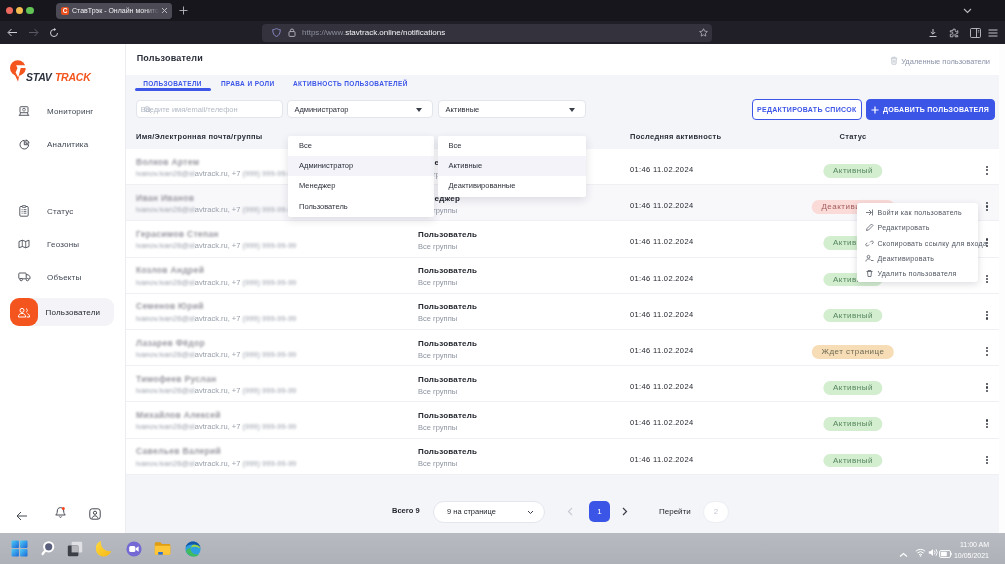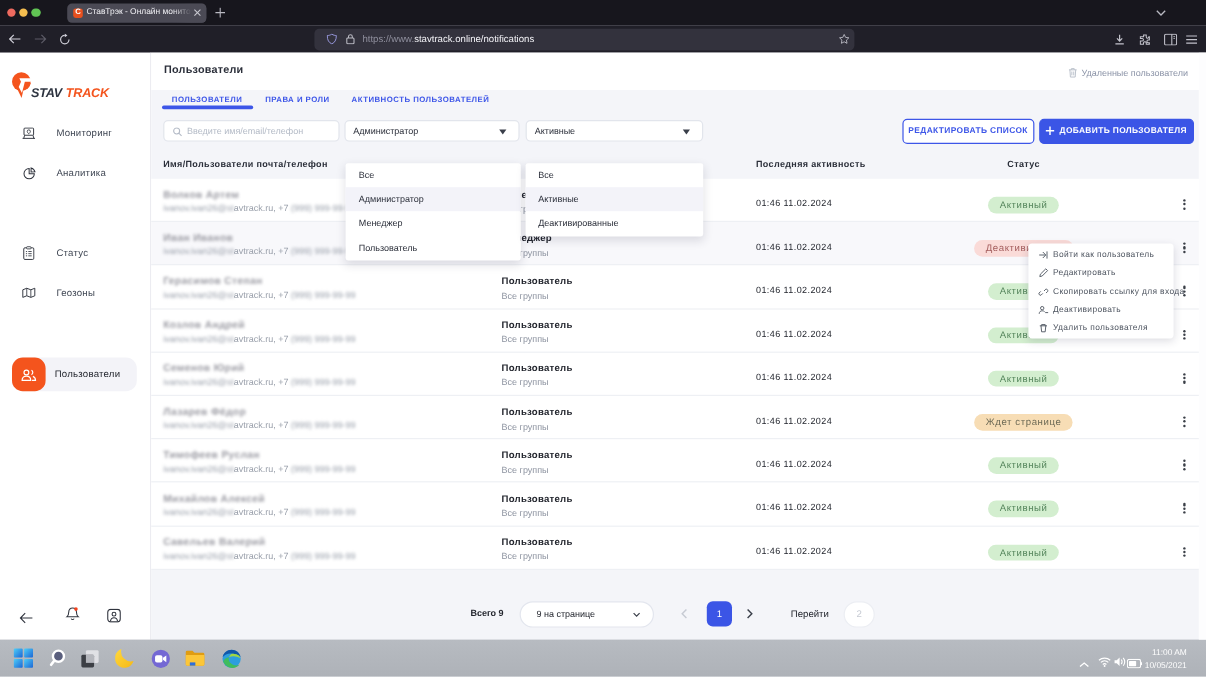--- a/index.html
+++ b/index.html
@@ -209,20 +209,31 @@
       </div>
     <div class="menuitem" style="top:189px;">
         <div class="micon">
       <svg width="12" height="10" viewBox="0 0 12 10">
             <path d="M1 2.5L4.3 1.2 7.7 2.5 11 1.2V7.5L7.7 8.8 4.3 7.5 1 8.8z" stroke="#2f333d" stroke-width="0.8" fill="none"></path>
             <path d="M4.3 1.2v6.3M7.7 2.5v6.3" stroke="#2f333d" stroke-width="0.7"></path>
           </svg>
     </div>
         <div class="mlabel">Геозоны</div>
       </div>
+    <div class="menuitem" style="top:222px;">
+        <div class="micon">
+      <svg width="13" height="10" viewBox="0 0 13 10">
+            <rect x="0.8" y="1" width="7.4" height="5.8" rx="0.8" stroke="#2f333d" stroke-width="0.8" fill="none"></rect>
+            <path d="M8.2 2.8h2.2l1.6 2v2h-1.3" stroke="#2f333d" stroke-width="0.8" fill="none"></path>
+            <circle cx="3.2" cy="7.6" r="1.2" stroke="#2f333d" stroke-width="0.8" fill="#fff"></circle>
+            <circle cx="9.4" cy="7.6" r="1.2" stroke="#2f333d" stroke-width="0.8" fill="#fff"></circle>
+          </svg>
+    </div>
+        <div class="mlabel">Объекты</div>
+      </div>
     <div class="menuitem active" style="top:254px;">
         <div class="micon">
       <svg width="14" height="11" viewBox="0 0 14 11">
             <circle cx="5" cy="3.4" r="2" stroke="#fff" stroke-width="1" fill="none"></circle>
             <path d="M1.4 10C1.4 7.6 3 6.4 5 6.4s3.6 1.2 3.6 3.6z" stroke="#fff" stroke-width="1" fill="none" stroke-linejoin="round"></path>
             <path d="M9.2 1.6a2 2 0 0 1 0 3.6M10.4 6.6c1.4 0.5 2.2 1.7 2.2 3.4h-3" stroke="#fff" stroke-width="1" fill="none"></path>
           </svg>
     </div>
         <div class="mlabel">Пользователи</div>
       </div>
@@ -260,37 +271,37 @@
       <div class="apptab" style="left:95px;">ПРАВА И РОЛИ</div>
       <div class="apptab" style="left:167px;">АКТИВНОСТЬ ПОЛЬЗОВАТЕЛЕЙ</div>
       <div style="position:absolute;left:9.4px;top:13px;width:76.1px;height:2.5px;background:#3d56e8;border-radius:2px;"></div>
     </div>
 
     <div class="field search">
       <svg style="position:absolute;left:7px;top:5.5px;" width="8" height="8" viewBox="0 0 8 8">
           <circle cx="3.2" cy="3.2" r="2.5" stroke="#b3bac6" stroke-width="0.9" fill="none"></circle>
           <path d="M5.2 5.2L7.3 7.3" stroke="#b3bac6" stroke-width="0.9"></path>
         </svg>
-      <span style="position:absolute;left:19px;">Введите имя/email/телефон</span>
+      <span style="position:absolute;left:4px;">Введите имя/email/телефон</span>
     </div>
     <div class="field sel" style="left:160.6px;width:146.5px;">
         <span style="position:absolute;left:6.8px;">Администратор</span>
         <span class="chev"></span>
       </div>
     <div class="field sel" style="left:311.6px;width:148.9px;">
         <span style="position:absolute;left:7px;">Активные</span>
         <span class="chev"></span>
       </div>
     <div class="btn outline">РЕДАКТИРОВАТЬ СПИСОК</div>
     <div class="btn fill"><svg style="vertical-align:-1.5px;margin-right:4px;" width="8" height="8" viewBox="0 0 8 8">
           <path d="M4 0.5v7M0.5 4h7" stroke="#fff" stroke-width="1.2"></path>
         </svg>ДОБАВИТЬ ПОЛЬЗОВАТЕЛЯ</div>
 
     <div class="thead">
-      <span style="position:absolute;left:10px;">Имя/Пользователи почта/телефон</span>
+      <span style="position:absolute;left:10px;">Имя/Электронная почта/группы</span>
       <span style="position:absolute;left:504px;">Последняя активность</span>
       <span style="position:absolute;left:727px;transform:translateX(-50%);">Статус</span>
     </div>
 
     <div class="rowszone" id="rows">
         <div class="row" style="top:0.0px;">
     <div class="cell1">
       <div class="rname">Волков Артем</div>
       <div class="remail"><span class="blur">ivanov.ivan26@st</span>avtrack.ru, +7<span class="blur"> (999) 999-99-99</span></div>
     </div>

